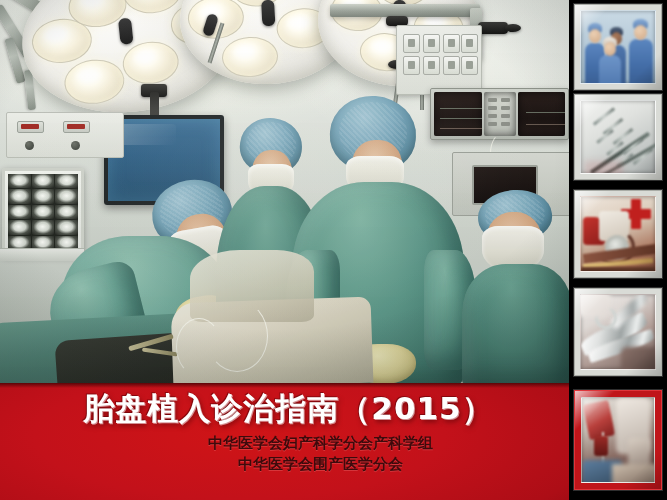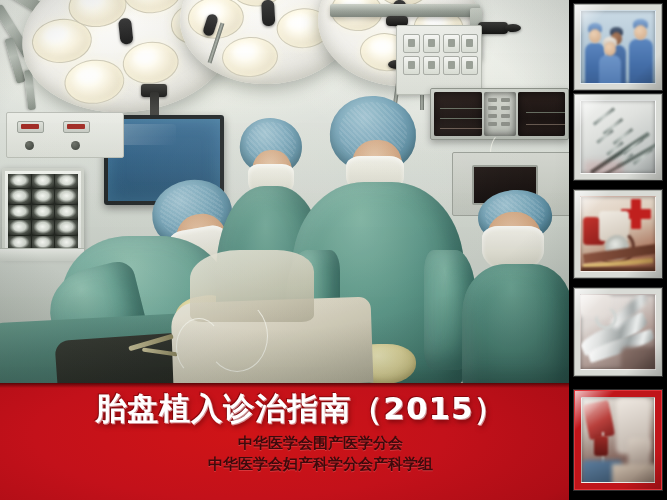--- a/index.html
+++ b/index.html
@@ -278,21 +278,21 @@
     position:absolute;left:0;top:383px;width:569px;height:117px;
     background:
       radial-gradient(ellipse 80% 120% at 42% 45%, #cf1417 0%, #c3111a 45%, #ad0d16 80%, #8f0a12 100%);
     overflow:hidden;
   }
   .banner::before{
     content:"";position:absolute;left:0;top:0;width:100%;height:5px;
     background:linear-gradient(180deg,#5a0508,rgba(140,10,18,0));
   }
   .banner-title{
-    position:absolute;left:16px;top:2px;width:100%;
+    position:absolute;left:4px;top:2px;width:100%;
     text-align:center;
     font-family:"DejaVu Sans","Liberation Sans",sans-serif;
     font-size:31px;line-height:46px;font-weight:700;
     color:#ffffff;
     letter-spacing:1px;
     text-shadow:
        1px 1px 0 rgba(255,255,255,.55),
       -1px -1px 0 rgba(90,0,6,.55),
        2px 3px 5px rgba(70,0,4,.55);
     white-space:nowrap;
@@ -559,22 +559,22 @@
     <div class="tube" style="left:176px;top:318px;width:44px;height:56px;border-right-color:transparent;border-bottom-color:transparent;"></div>
     <div class="tube" style="left:206px;top:300px;width:60px;height:70px;border-left-color:transparent;border-top-color:transparent;"></div>
 
     <div class="photo-warm"></div>
     <div class="photo-grade"></div>
   </div>
 
   <div class="banner">
     <div class="banner-title">胎盘植入诊治指南（2015）</div>
     <div class="banner-sub">
+      <span class="ln">中华医学会妇产科学分会产科学组</span>
       <span class="ln">中华医学会围产医学分会</span>
-      <span class="ln">中华医学会妇产科学分会产科学组</span>
     </div>
   </div>
 
   <div class="sidebar">
 
     <div class="thumb" id="t1">
       <div class="inner">
         <span class="scrub blur" style="left:4px;top:32px;width:20px;height:48px;"></span>
         <span class="scrub-cap blur" style="left:7px;top:12px;width:14px;height:10px;"></span>
         <span class="scrub-head blur" style="left:8px;top:18px;width:12px;height:14px;"></span>

